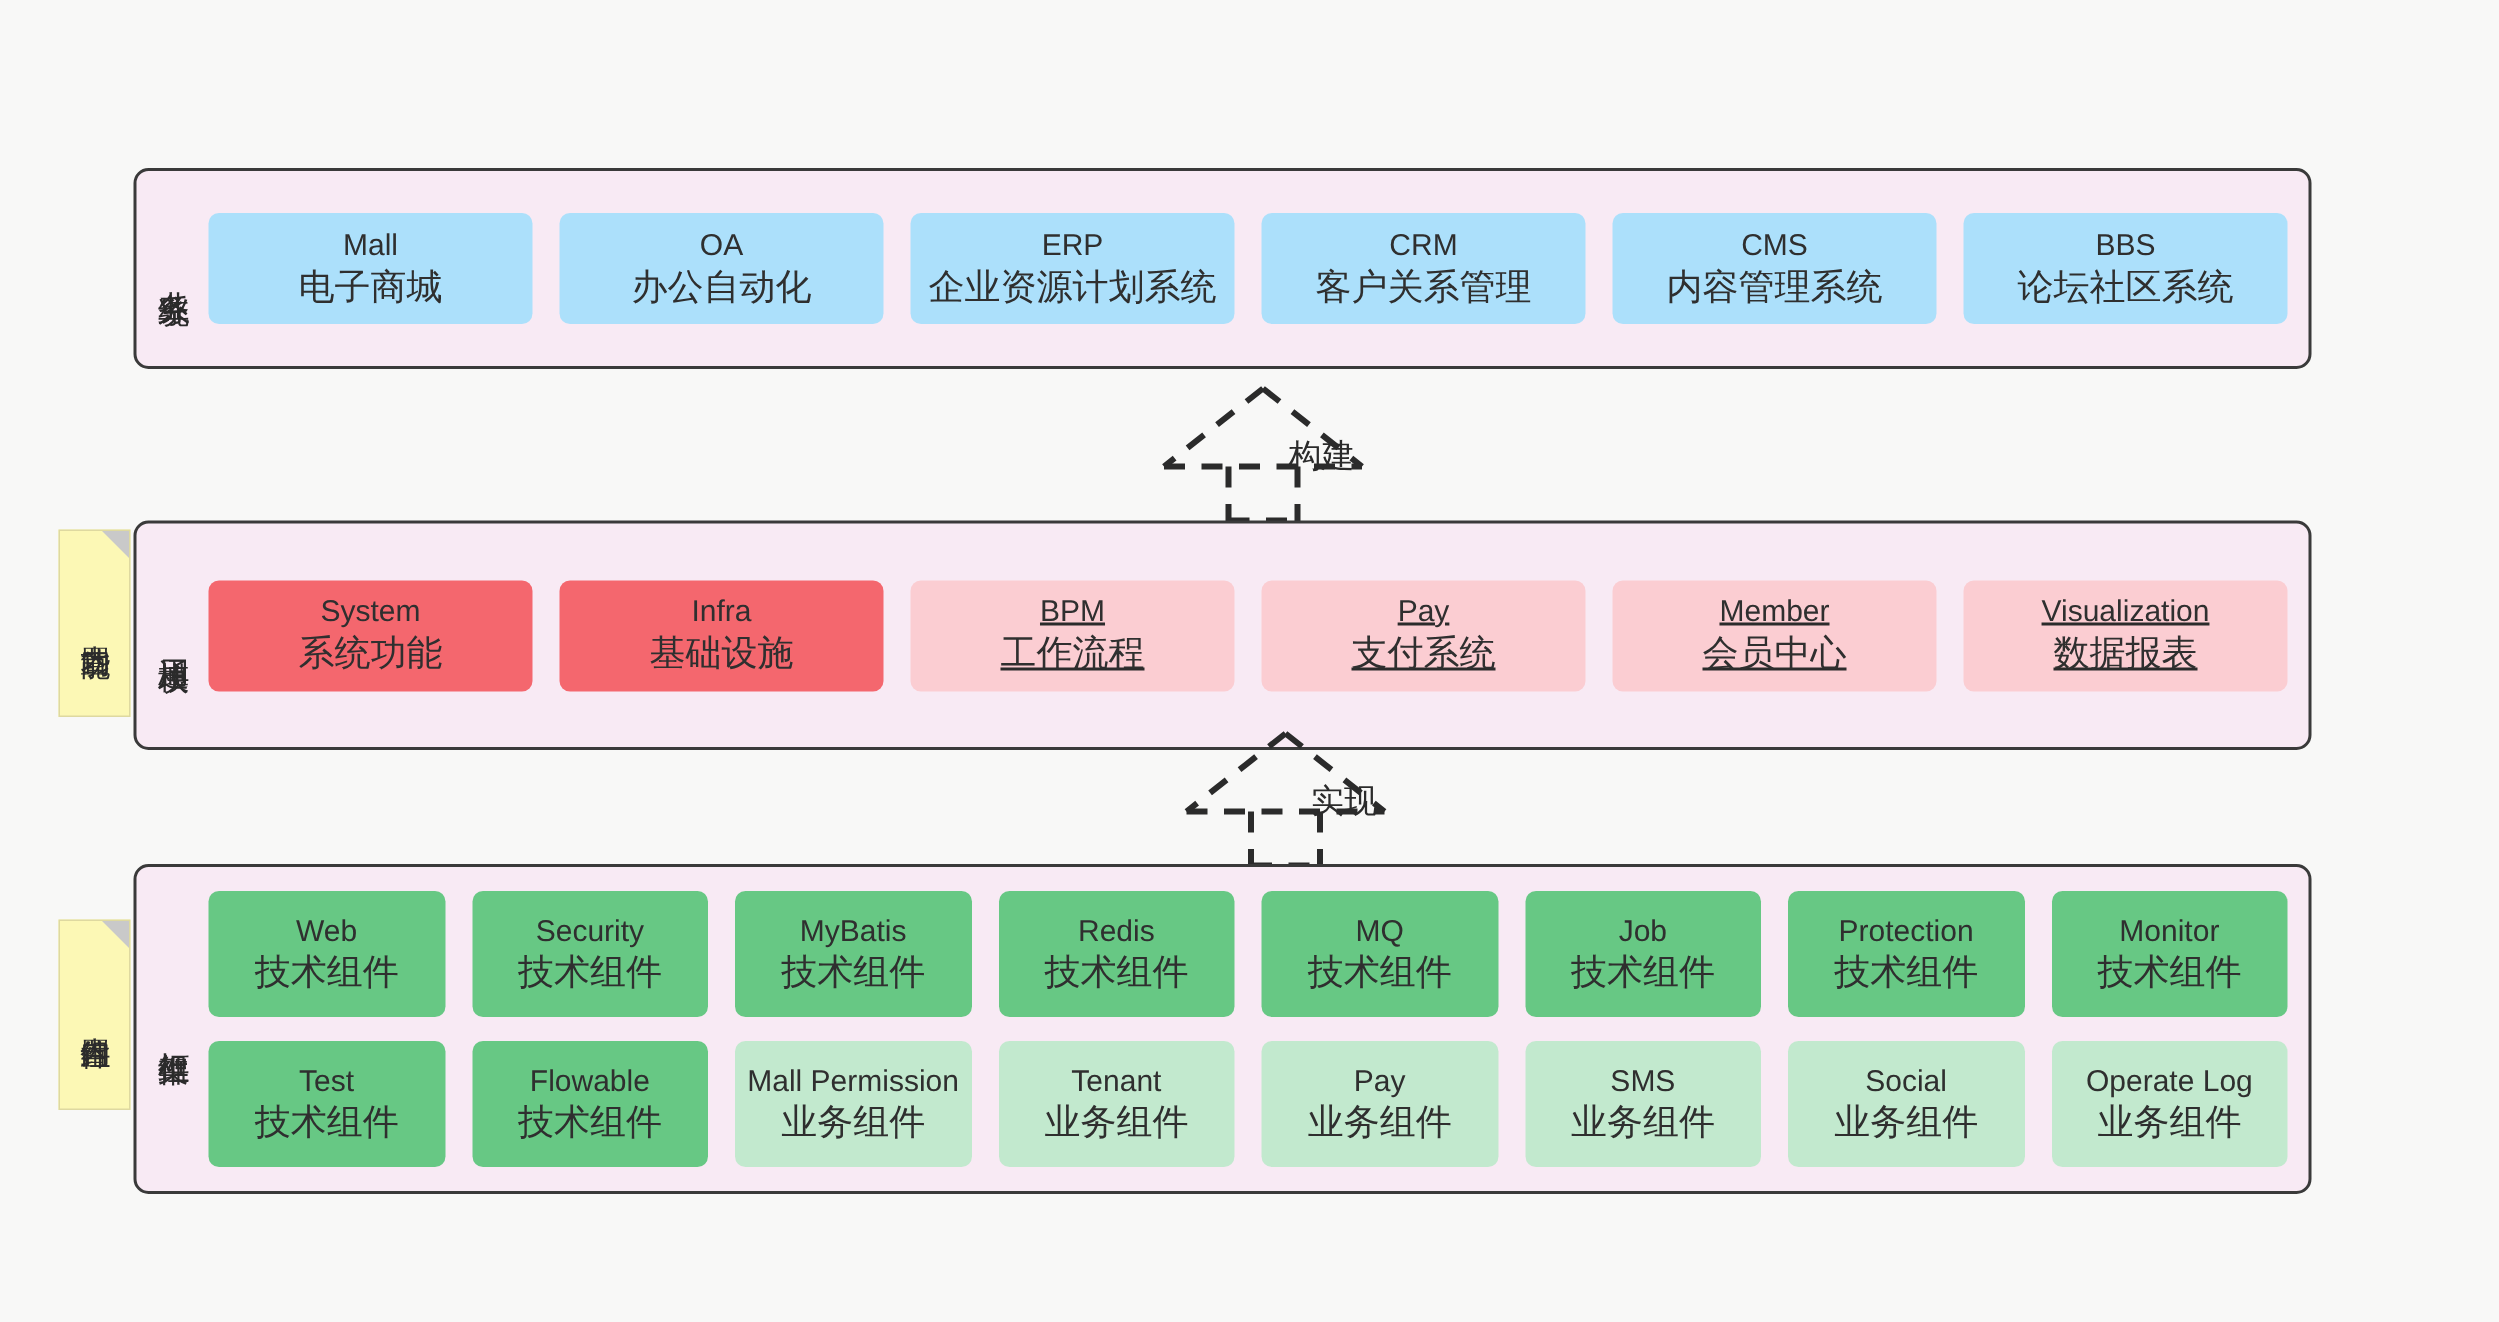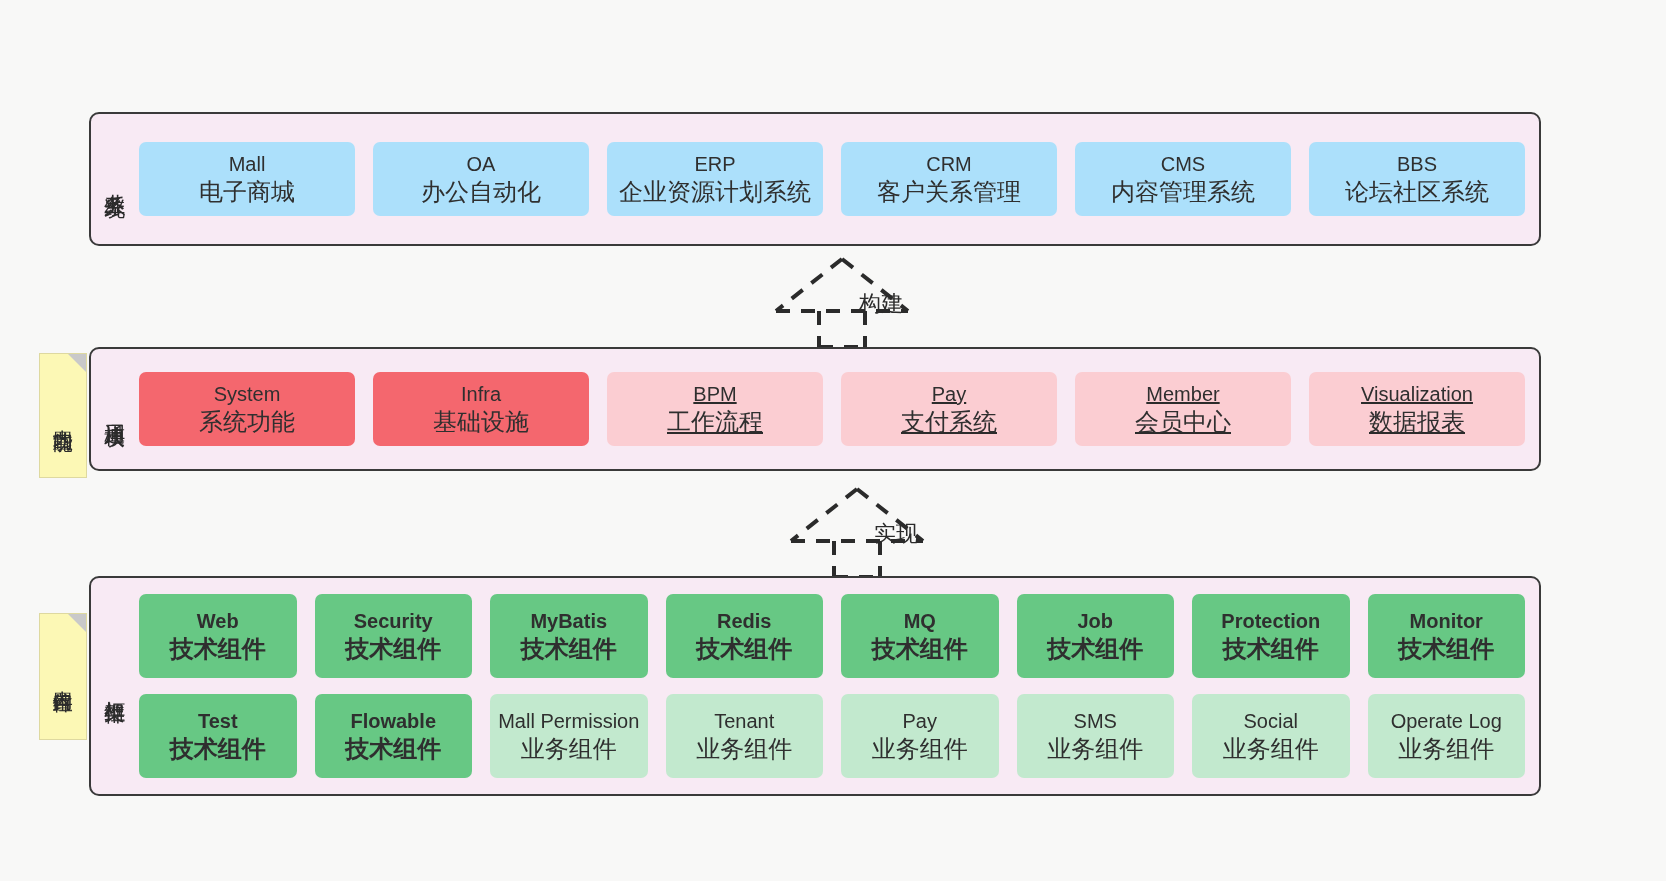--- a/index.html
+++ b/index.html
@@ -75,26 +75,26 @@
   }
   .cell .cn {
     font-size: 24px;
     color: #2f2f2f;
   }
 
   
   .c-blue        { background: #ace0fb; }
   .c-red         { background: #f4676e; }
   .c-pink        { background: #fbcdd2; text-decoration: underline; }
-  .c-green-dark  { background: #67c884; font-weight: bold; }
+  .c-green-dark  { background: #67c884; }
   .c-green-light { background: #c2e9ce; }
 
   
   #band-business { left: 89px;  top: 112px; width: 1452px; height: 134px; }
-  #band-common   { left: 89px;  top: 347px; width: 1452px; height: 124px; }
+  #band-common   { left: 89px;  top: 347px; width: 1452px; height: 153px; }
   #band-framework{ left: 89px;  top: 576px; width: 1452px; height: 220px; }
 
   #band-business .row,
   #band-common  .row { height: 74px; }
   #band-framework .row { height: 84px; }
 
   
   .sticky {
     position: absolute;
     width: 48px;

